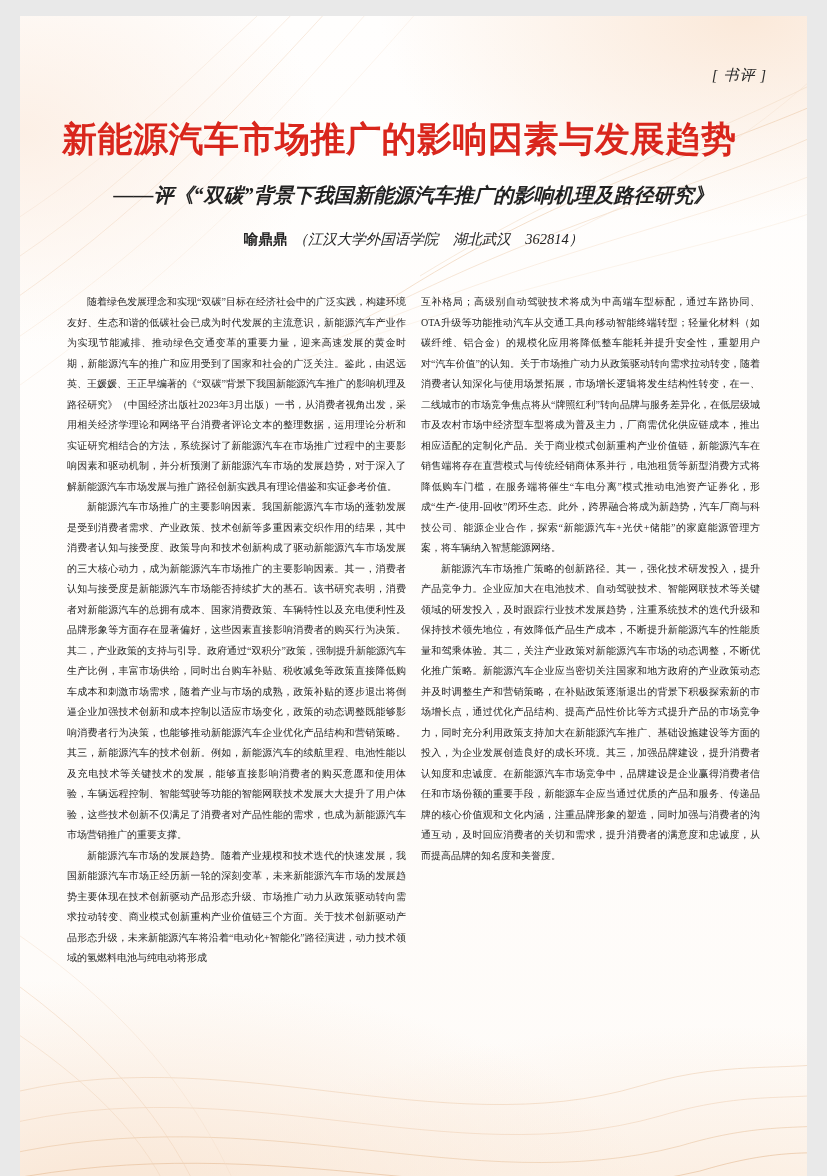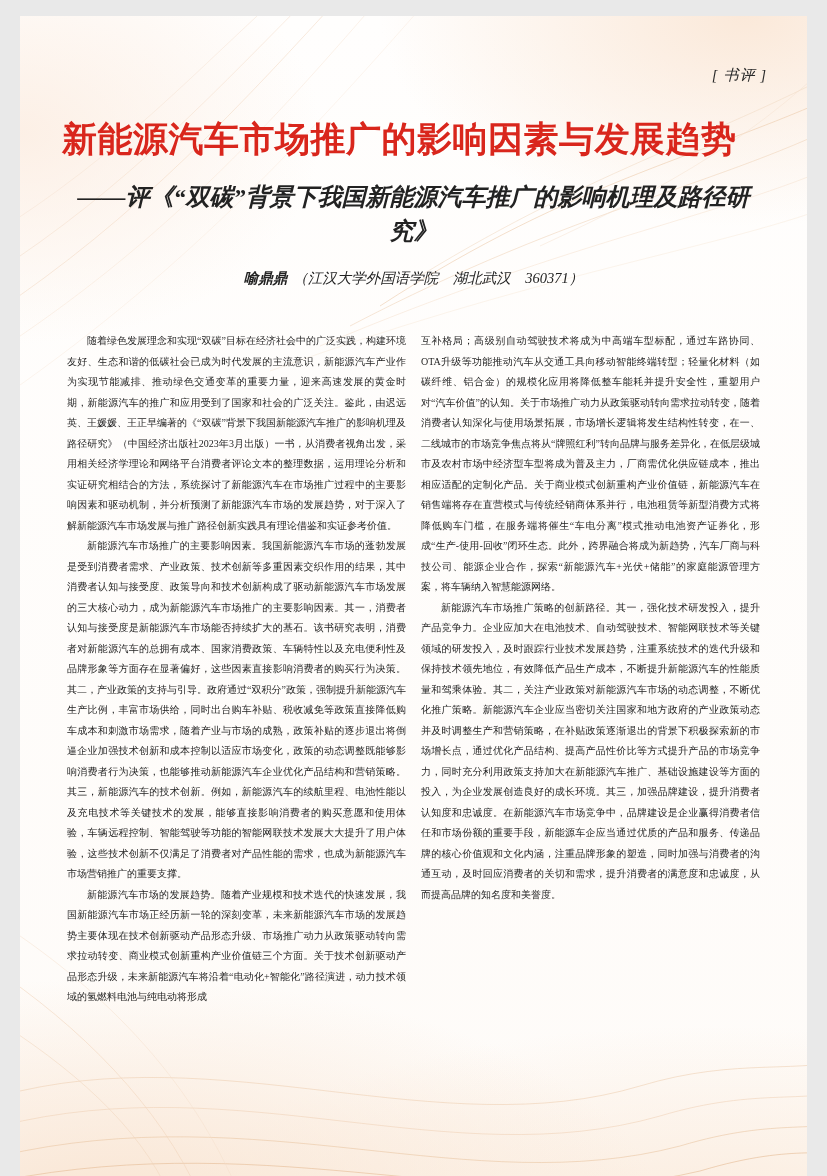--- a/index.html
+++ b/index.html
@@ -33,31 +33,31 @@
     font-family:"Liberation Sans","DejaVu Sans",sans-serif;
     font-weight:900;
     font-size:35px;line-height:1.32;
     letter-spacing:.5px;
     color:#d9261c;
     position:relative;
   }
   .subtitle{
     margin:19px 40px 0;
     text-align:center;
-    font-size:24px;line-height:1.4;
+    font-size:20px;line-height:1.4;
     font-style:italic;font-weight:600;color:#222;
     position:relative;
   }
   .author-line{
     margin-top:21px;
     text-align:center;
     font-size:14.5px;color:#222;
     position:relative;
   }
-  .author-name{font-weight:bold;font-family:"Liberation Sans","DejaVu Sans",sans-serif;font-style:italic;}
+  .author-name{font-weight:bold;font-family:"Liberation Sans","DejaVu Sans",sans-serif;}
   .author-affil{font-style:italic;margin-left:6px;}
   .columns{
     position:relative;
     margin:43px 47px 0;
     display:flex;
     gap:15px;
   }
   .col{width:359px;}
   .col p{
     margin:0;
@@ -108,21 +108,21 @@
     </g>
   </svg>
 
   <div class="tag">[ 书评 ]</div>
 
   <h1 class="title">新能源汽车市场推广的影响因素与发展趋势</h1>
 
   <div class="subtitle">——评《“双碳”背景下我国新能源汽车推广的影响机理及路径研究》</div>
 
   <div class="author-line">
-    <span class="author-name">喻鼎鼎</span><span class="author-affil">（江汉大学外国语学院　湖北武汉　360371）</span>
+    <span class="author-name">喻鼎鼎</span><span class="author-affil">（江汉大学外国语学院　湖北武汉　362814）</span>
   </div>
 
   <div class="columns">
 
     <div class="col">
       <p>随着绿色发展理念和实现“双碳”目标在经济社会中的广泛实践，构建环境友好、生态和谐的低碳社会已成为时代发展的主流意识，新能源汽车产业作为实现节能减排、推动绿色交通变革的重要力量，迎来高速发展的黄金时期，新能源汽车的推广和应用受到了国家和社会的广泛关注。鉴此，由迟远英、王媛媛、王正早编著的《“双碳”背景下我国新能源汽车推广的影响机理及路径研究》（中国经济出版社2023年3月出版）一书，从消费者视角出发，采用相关经济学理论和网络平台消费者评论文本的整理数据，运用理论分析和实证研究相结合的方法，系统探讨了新能源汽车在市场推广过程中的主要影响因素和驱动机制，并分析预测了新能源汽车市场的发展趋势，对于深入了解新能源汽车市场发展与推广路径创新实践具有理论借鉴和实证参考价值。</p>
       <p>新能源汽车市场推广的主要影响因素。我国新能源汽车市场的蓬勃发展是受到消费者需求、产业政策、技术创新等多重因素交织作用的结果，其中消费者认知与接受度、政策导向和技术创新构成了驱动新能源汽车市场发展的三大核心动力，成为新能源汽车市场推广的主要影响因素。其一，消费者认知与接受度是新能源汽车市场能否持续扩大的基石。该书研究表明，消费者对新能源汽车的总拥有成本、国家消费政策、车辆特性以及充电便利性及品牌形象等方面存在显著偏好，这些因素直接影响消费者的购买行为决策。其二，产业政策的支持与引导。政府通过“双积分”政策，强制提升新能源汽车生产比例，丰富市场供给，同时出台购车补贴、税收减免等政策直接降低购车成本和刺激市场需求，随着产业与市场的成熟，政策补贴的逐步退出将倒逼企业加强技术创新和成本控制以适应市场变化，政策的动态调整既能够影响消费者行为决策，也能够推动新能源汽车企业优化产品结构和营销策略。其三，新能源汽车的技术创新。例如，新能源汽车的续航里程、电池性能以及充电技术等关键技术的发展，能够直接影响消费者的购买意愿和使用体验，车辆远程控制、智能驾驶等功能的智能网联技术发展大大提升了用户体验，这些技术创新不仅满足了消费者对产品性能的需求，也成为新能源汽车市场营销推广的重要支撑。</p>
       <p>新能源汽车市场的发展趋势。随着产业规模和技术迭代的快速发展，我国新能源汽车市场正经历新一轮的深刻变革，未来新能源汽车市场的发展趋势主要体现在技术创新驱动产品形态升级、市场推广动力从政策驱动转向需求拉动转变、商业模式创新重构产业价值链三个方面。关于技术创新驱动产品形态升级，未来新能源汽车将沿着“电动化+智能化”路径演进，动力技术领域的氢燃料电池与纯电动将形成</p>
     </div>
 

